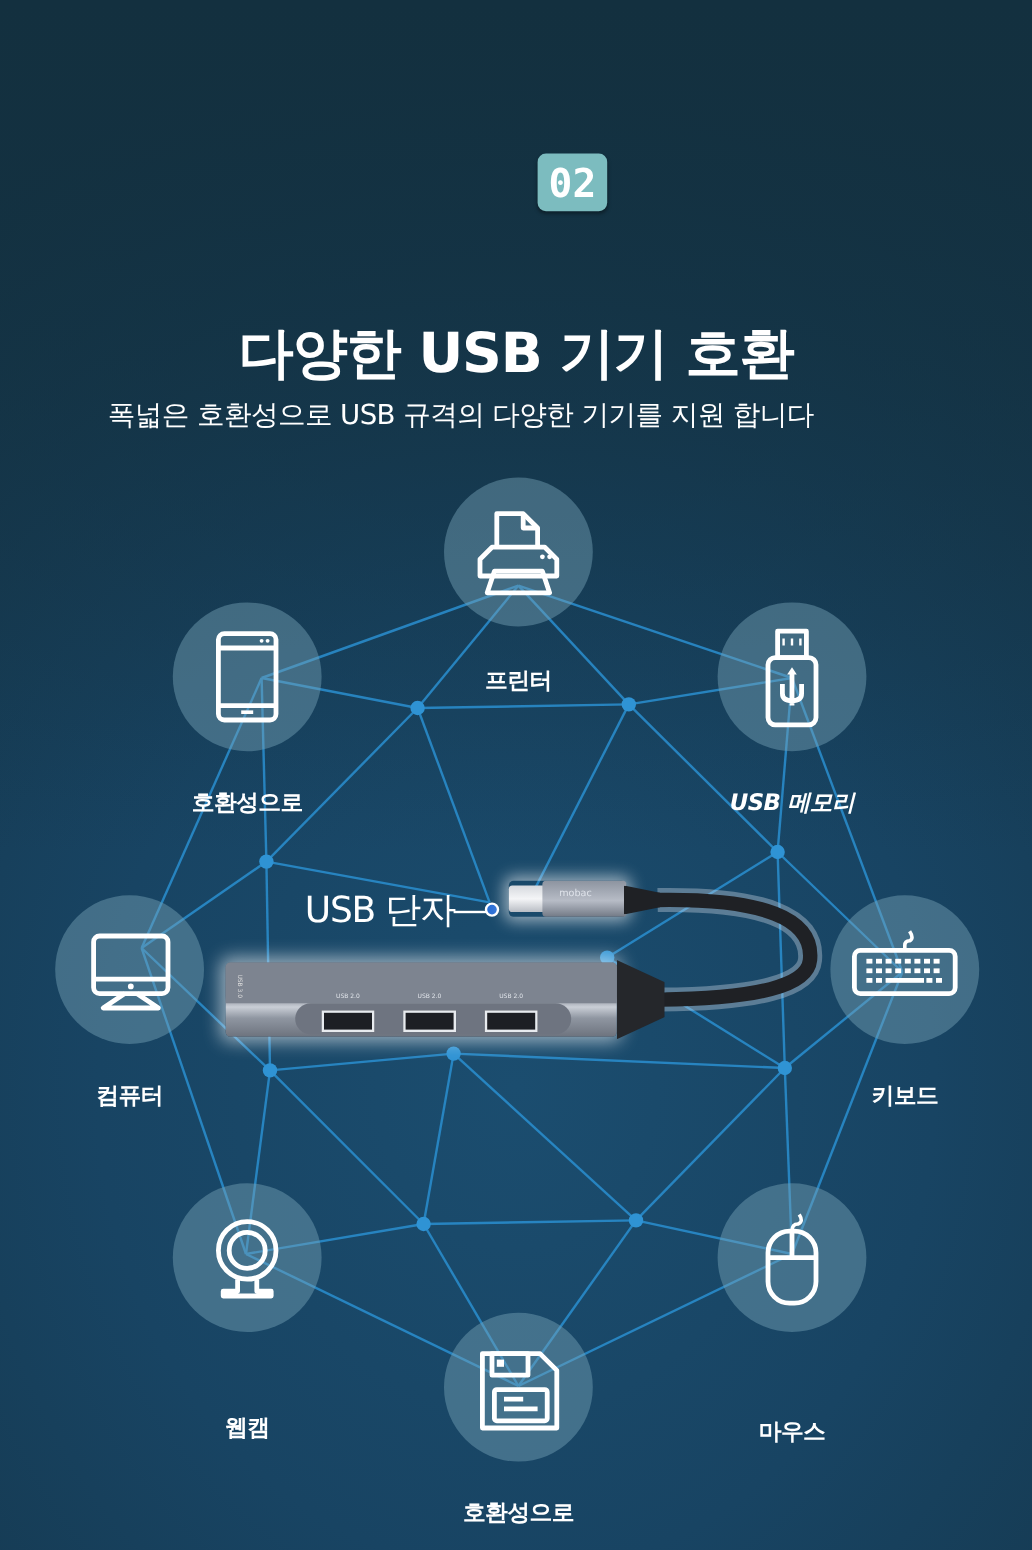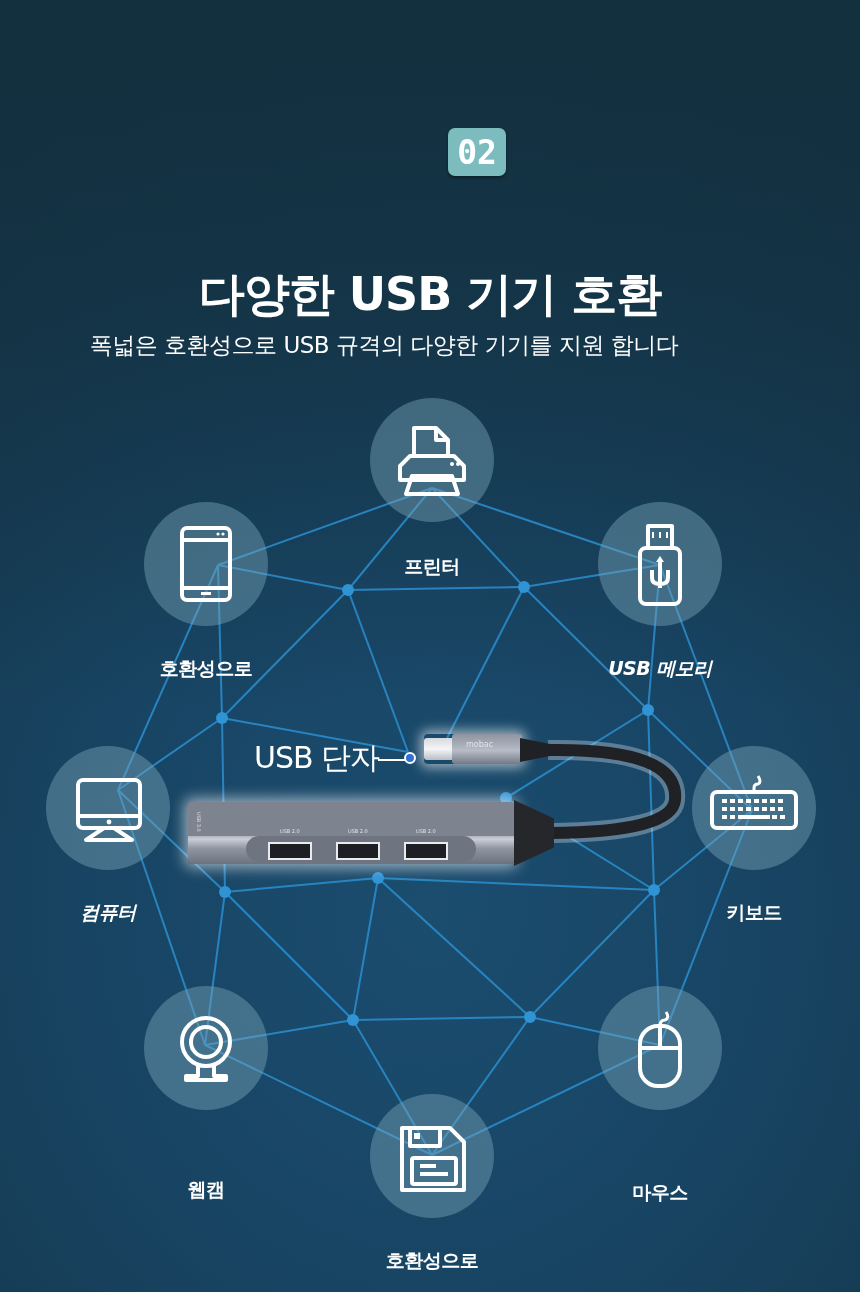--- a/index.html
+++ b/index.html
@@ -163,21 +163,21 @@
 <div class="device" style="left:46px;top:746px;">
   <svg width="124" height="124">
     <g fill="none" stroke="#fff" stroke-width="4" stroke-linejoin="round">
       <rect x="32" y="34" width="62" height="48" rx="5"></rect>
       <line x1="32" y1="70" x2="94" y2="70"></line>
       <path d="M58 82 L40 94 H86 L68 82"></path>
     </g>
     <circle cx="63" cy="76" r="2.4" fill="#fff"></circle>
   </svg>
 </div>
-<div class="dlabel" style="left:28px;top:883px;font-style:italic;">컴퓨터</div>
+<div class="dlabel" style="left:28px;top:883px;">컴퓨터</div>
 
 <div class="device" style="left:692px;top:746px;">
   <svg width="124" height="124">
     <g fill="none" stroke="#fff" stroke-width="4" stroke-linejoin="round">
       <rect x="20" y="46" width="84" height="36" rx="5"></rect>
       <path d="M62 46 V42 Q62 38 66 38 Q70 36 66 30" stroke-width="3"></path>
     </g>
     <g fill="#fff">
       <rect x="30" y="53" width="5" height="4"></rect>
         <rect x="38" y="53" width="5" height="4"></rect>

